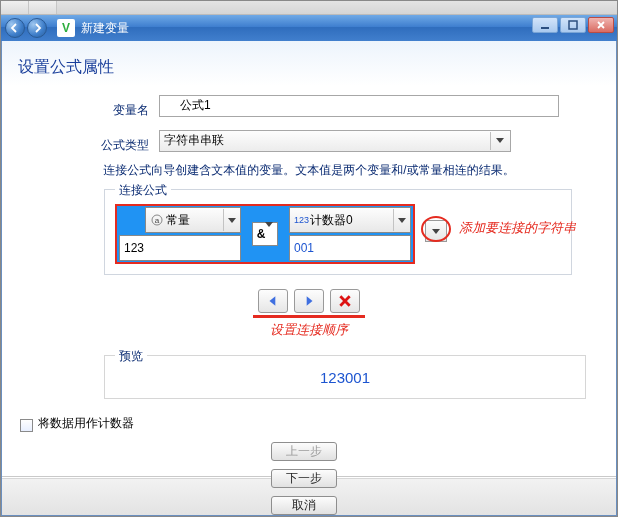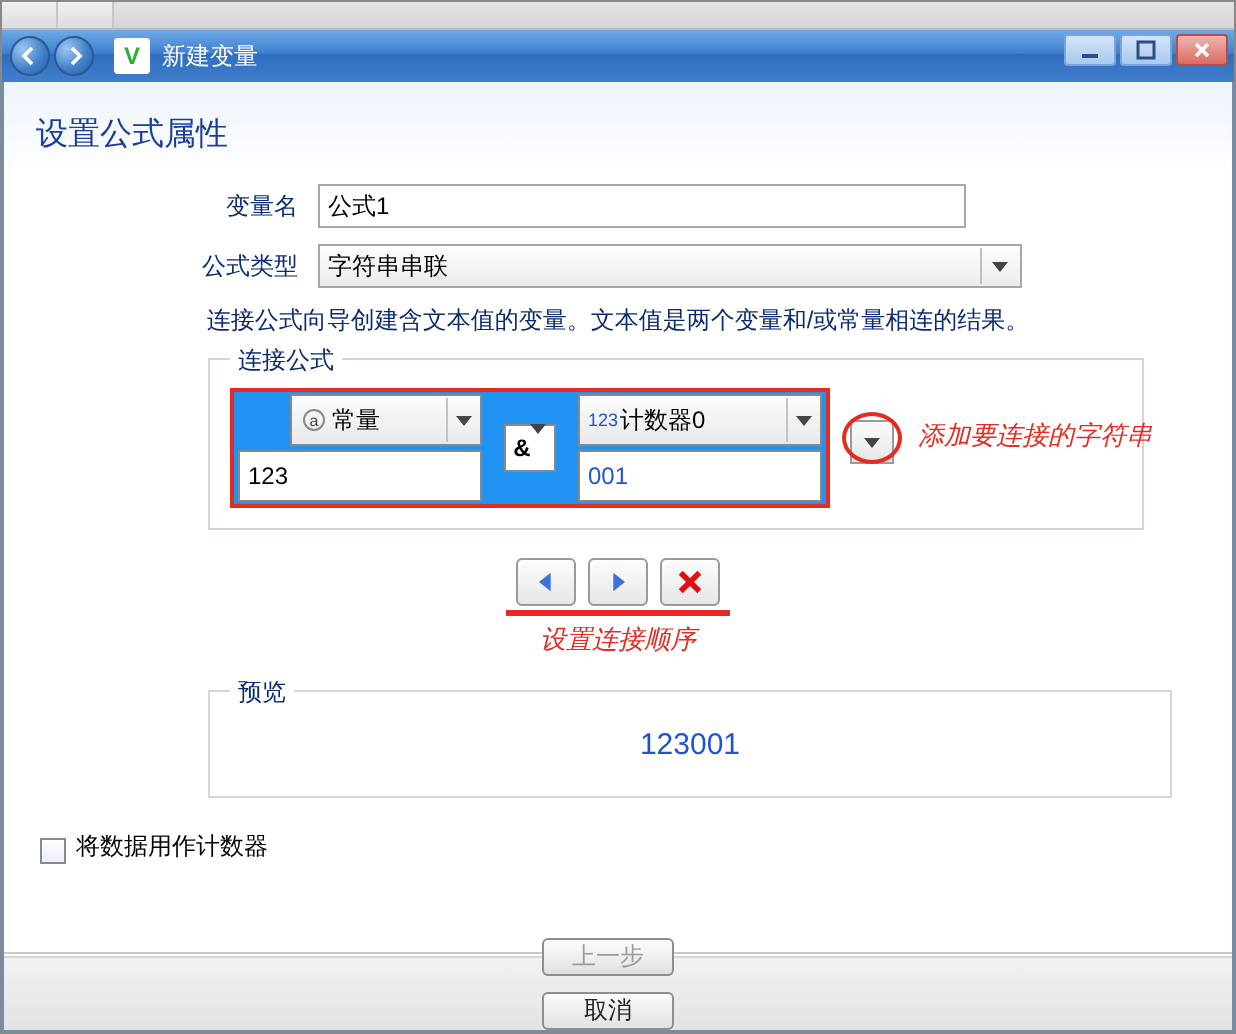--- a/index.html
+++ b/index.html
@@ -90,28 +90,29 @@
   .form-row {
     display: flex;
     align-items: center;
     margin: 4px 0 8px 0;
   }
   .form-label {
     width: 145px;
     text-align: right;
     padding-right: 10px;
     color: #0a2b72;
+    margin-top: 10px;
   }
   .text-input {
     flex: none;
-    width: 324px;
+    width: 400px;
     height: 22px;
     border: 1px solid #a7a7a7;
     background: #fff;
-    padding: 2px 4px;
+    padding: 2px 20px;
     font-size: 12px;
   }
   .select {
     width: 352px;
     height: 22px;
     border: 1px solid #a7a7a7;
     background: linear-gradient(#fdfdfd,#ececec);
     display: flex; align-items: center;
     padding: 0 4px;
     position: relative;
@@ -220,21 +221,21 @@
     display:flex; align-items:center; justify-content:center;
   }
   .red-underline {
     position:absolute;
     border-bottom: 3px solid #e52b20;
     height: 0;
   }
   .preview-box {
     border: 1px solid #d6d6d6;
     margin: 16px 18px 0 90px;
-    height: 54px;
+    height: 44px;
     position: relative;
   }
   .preview-box .legend {
     position:absolute; top:-8px; left:10px; background:#fff; padding:0 4px; font-size:12px; color:#0a2b72;
   }
   .preview-val {
     color:#1d55d0; font-size:15px;
     height:100%; display:flex; align-items:center; justify-content:center;
   }
   .checkbox-row {
@@ -404,15 +405,16 @@
 
     <div class="checkbox-row">
       <div class="chk"></div>
       <span>将数据用作计数器</span>
     </div>
 
   </div>
 
   <div class="footer">
     <div class="btn disabled">上一步</div>
+    <div class="btn">下一步</div>
     <div class="btn">取消</div>
   </div>
 </div>
 
 </body></html>

